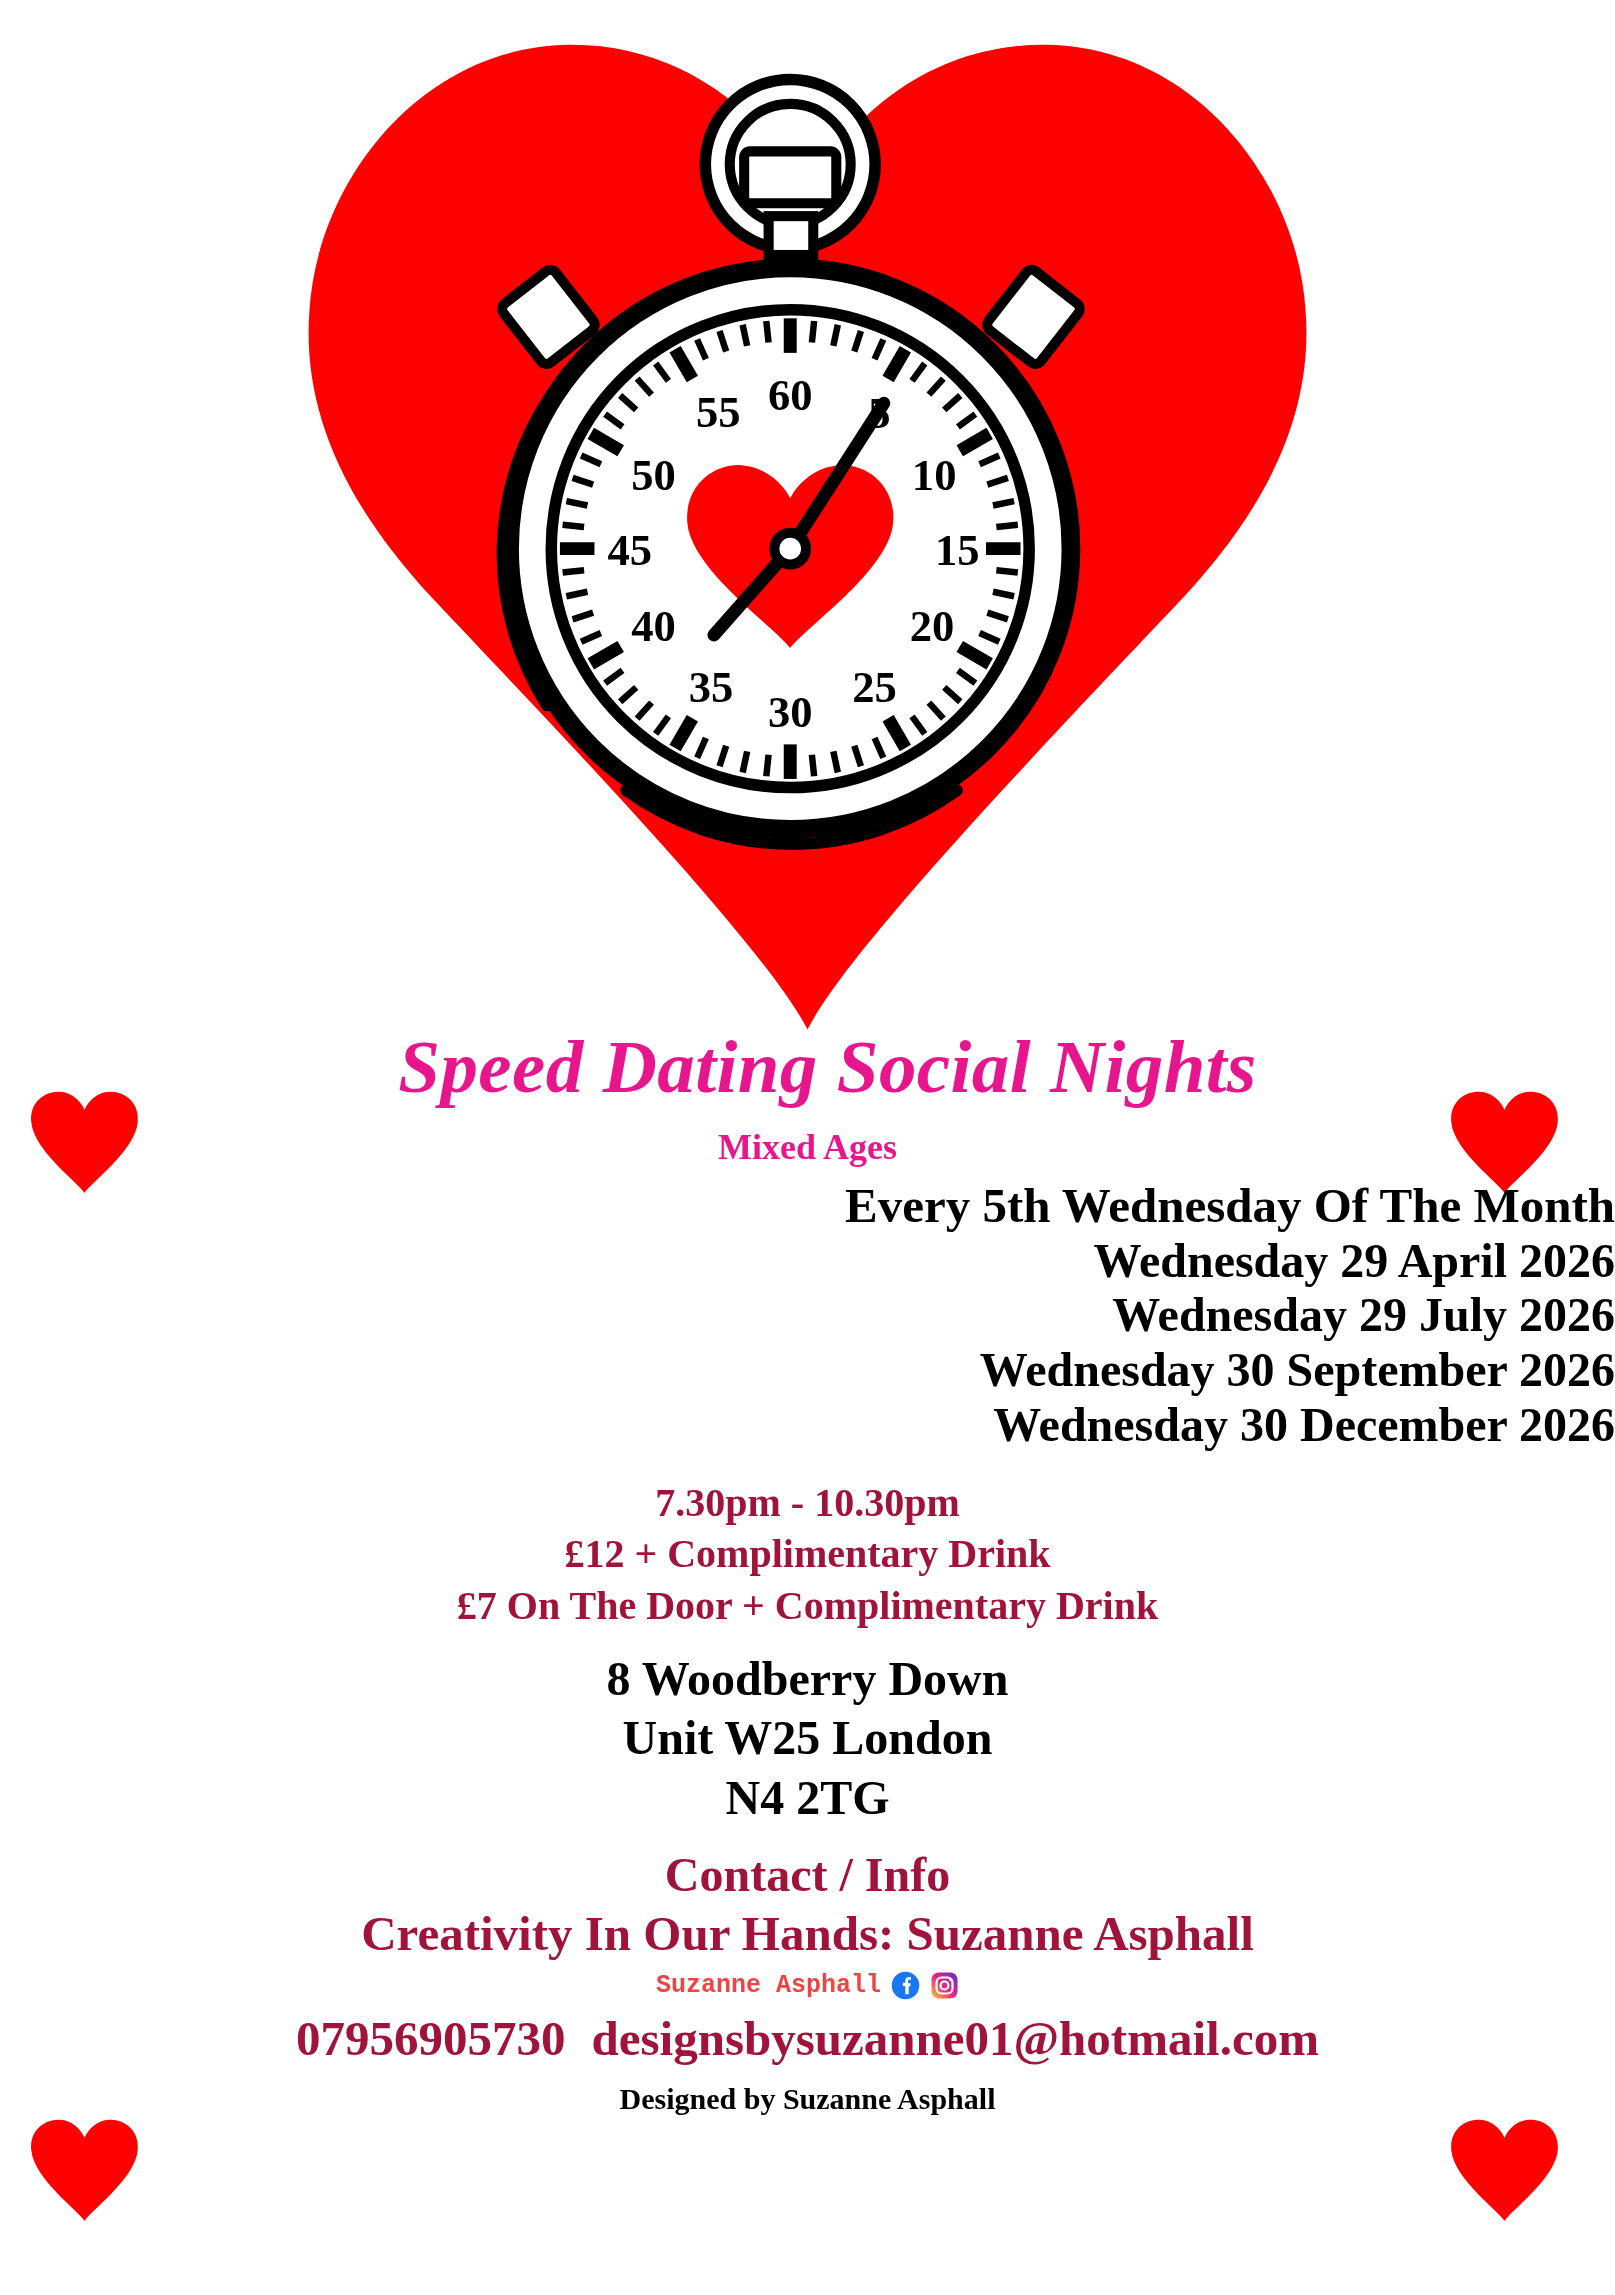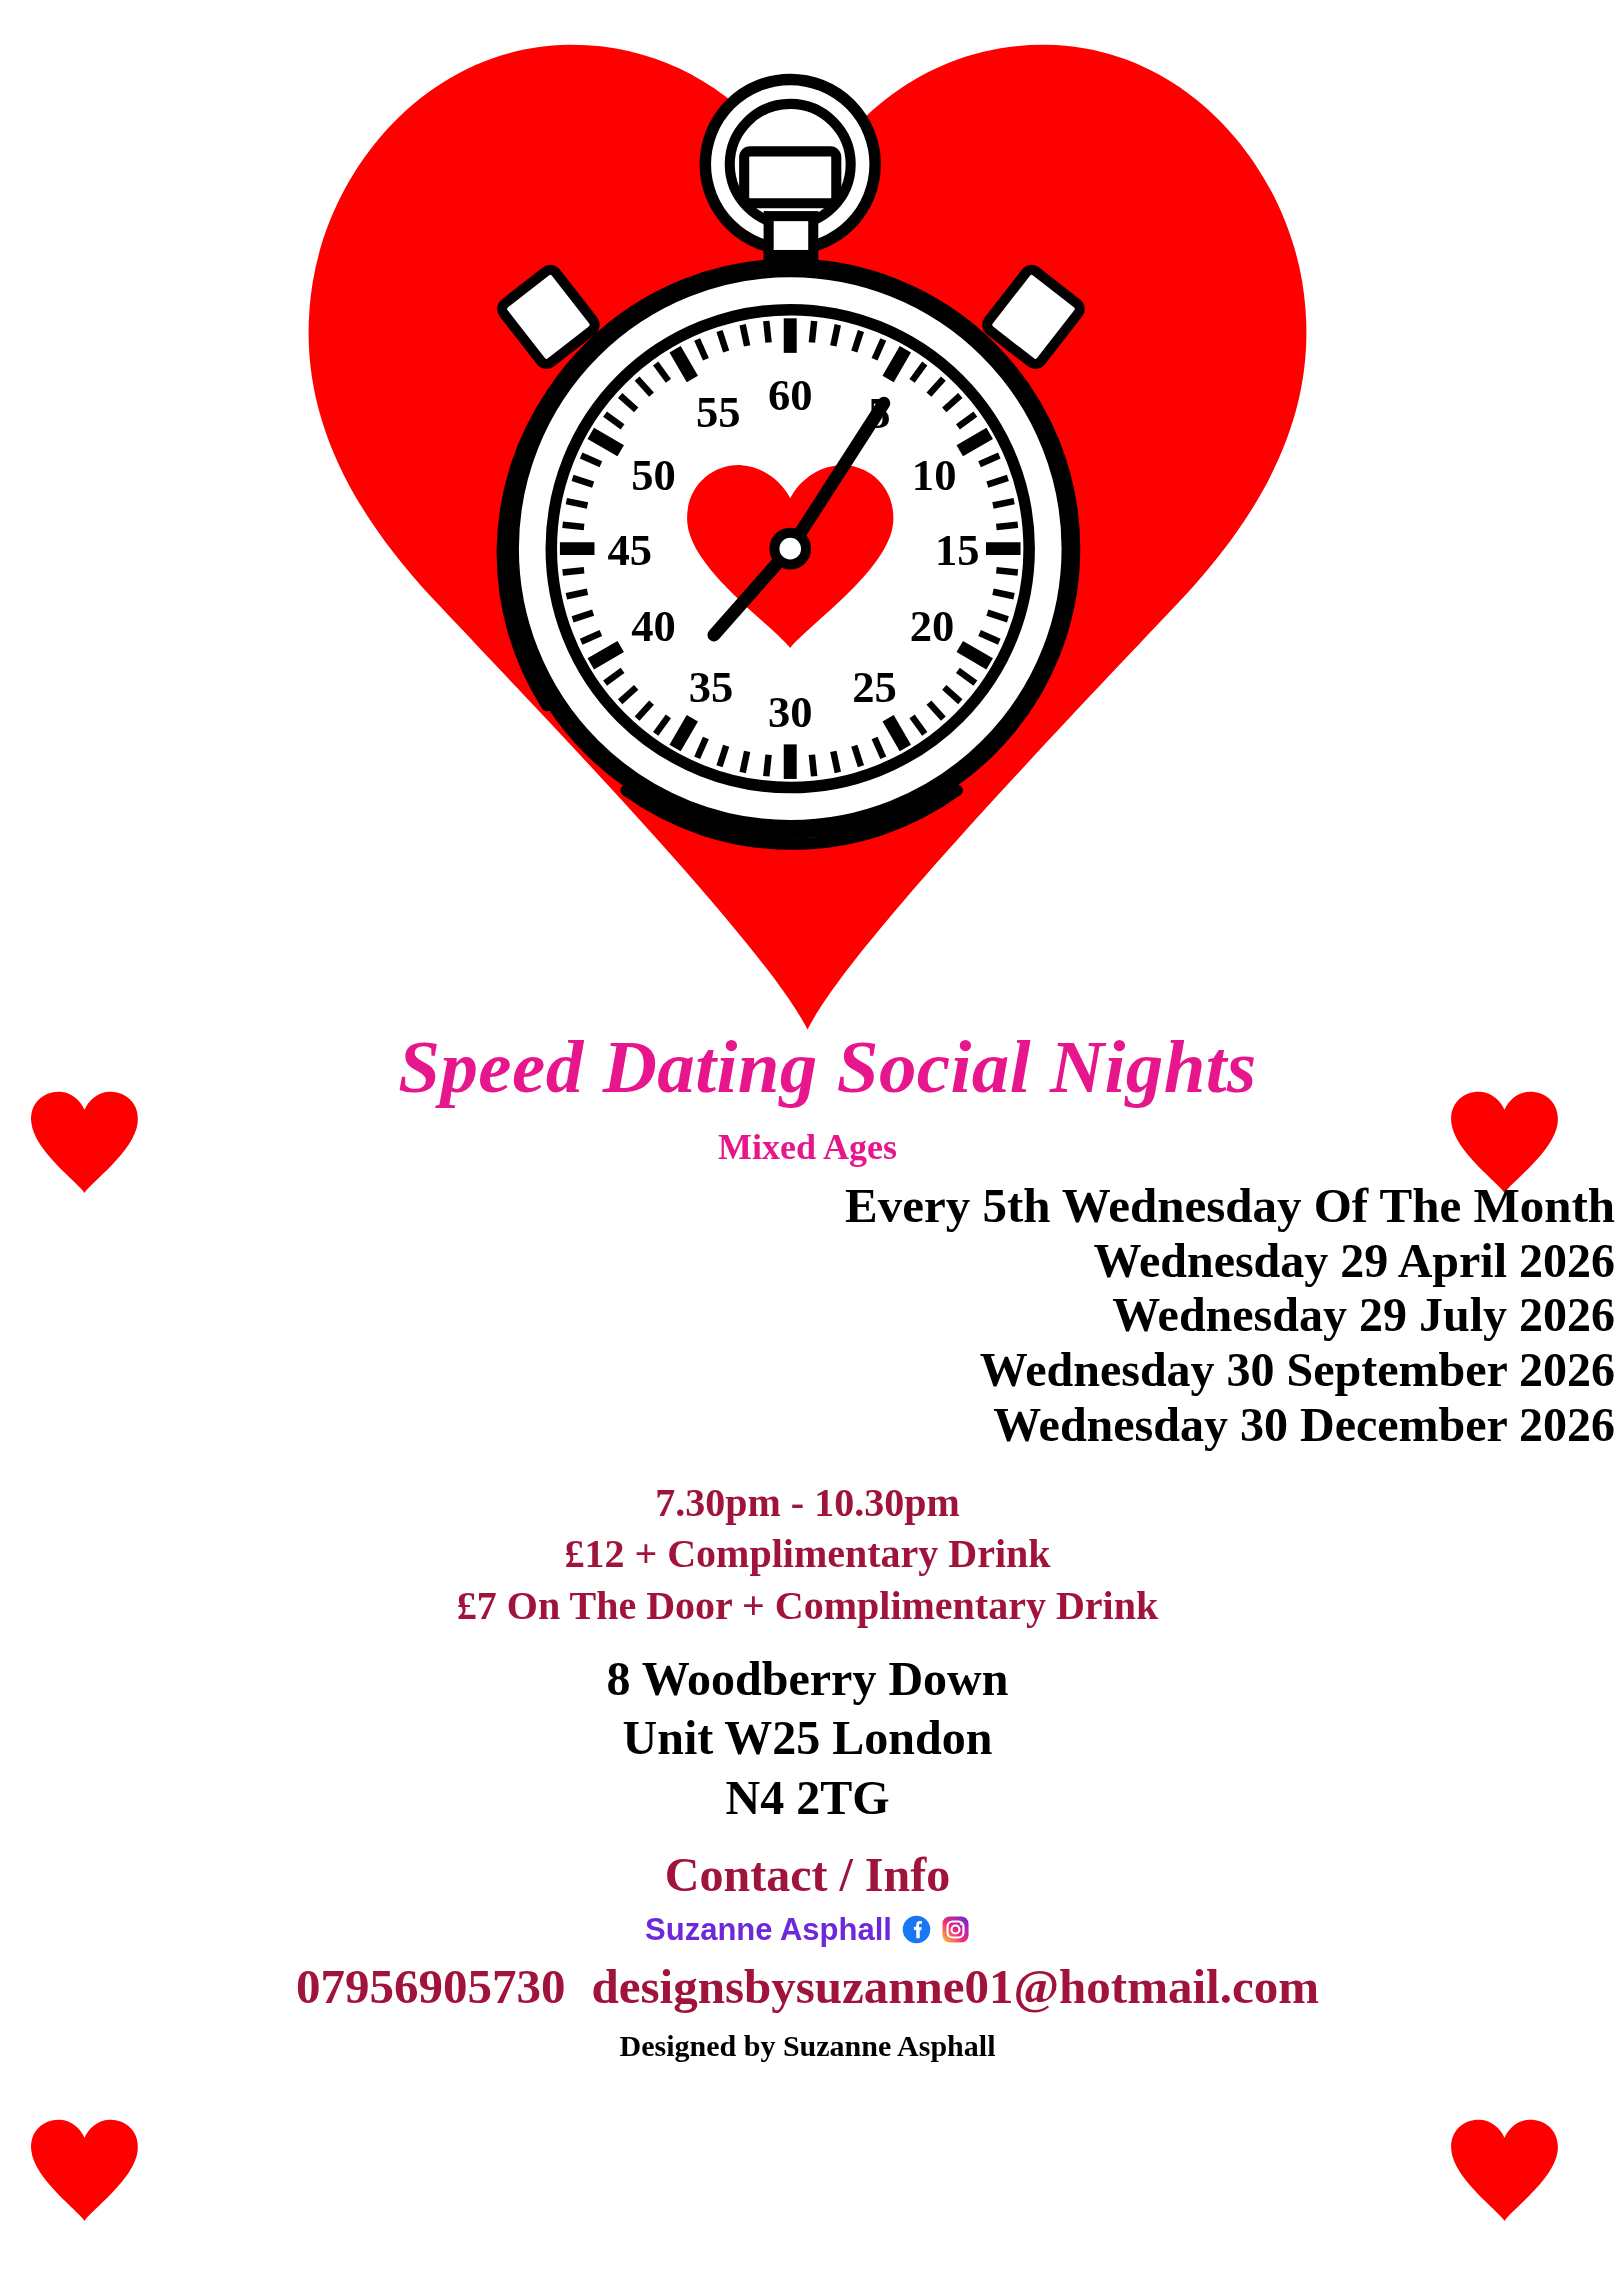--- a/index.html
+++ b/index.html
@@ -121,24 +121,24 @@
   }
 
   .social-row {
     display: flex;
     align-items: center;
     justify-content: center;
     gap: 10px;
     margin-top: 7.2px;
   }
   .social-name {
-    font-family: Liberation Sans, sans-serif;
-    font-weight: bold;
-    font-size: 31px;
-    color: #6d28d9;
+    font-family: Liberation Mono, monospace;
+    font-weight: bold;
+    font-size: 25px;
+    color: #ef4444;
   }
   .icon-fb, .icon-ig {
     width: 29px;
     height: 29px;
     display: inline-block;
   }
 
   .contact-line {
     margin-top: 10px;
     font-family: "Liberation Serif", serif;
@@ -339,20 +339,21 @@
     <div class="price-line">£7 On The Door + Complimentary Drink</div>
   </div>
 
   <div class="address-block">
     <div class="address-line">8 Woodberry Down</div>
     <div class="address-line">Unit W25 London</div>
     <div class="address-line">N4 2TG</div>
   </div>
 
   <div class="contact-header">Contact / Info</div>
+  <div class="contact-org">Creativity In Our Hands: Suzanne Asphall</div>
 
   <div class="social-row">
     <span class="social-name">Suzanne Asphall</span>
     <svg class="icon-fb" viewBox="0 0 40 40">
       <circle cx="20" cy="20" r="19" fill="#1877f2"></circle>
       <path d="M23.5 21.2h3.1l.6-4.4h-3.7v-2.6c0-1.2.4-2 2.1-2h1.8V8.3c-.3 0-1.4-.1-2.7-.1-3 0-5 1.8-5 5.1v2.9h-3.3v4.4h3.3V32h4.8V21.2z" fill="#ffffff"></path>
     </svg>
     <svg class="icon-ig" viewBox="0 0 40 40">
       <defs>
         <linearGradient id="igGrad" x1="0" y1="1" x2="1" y2="0">

